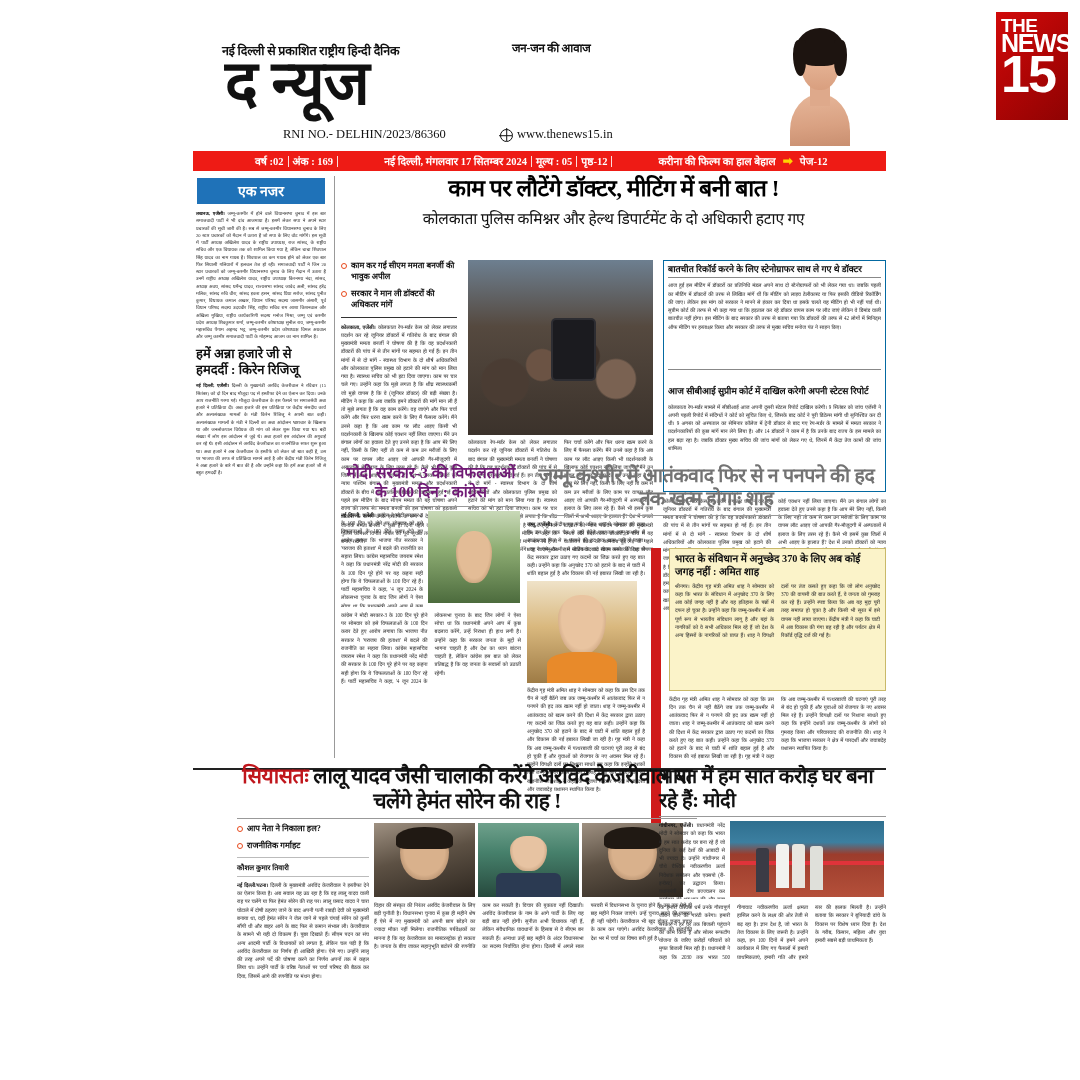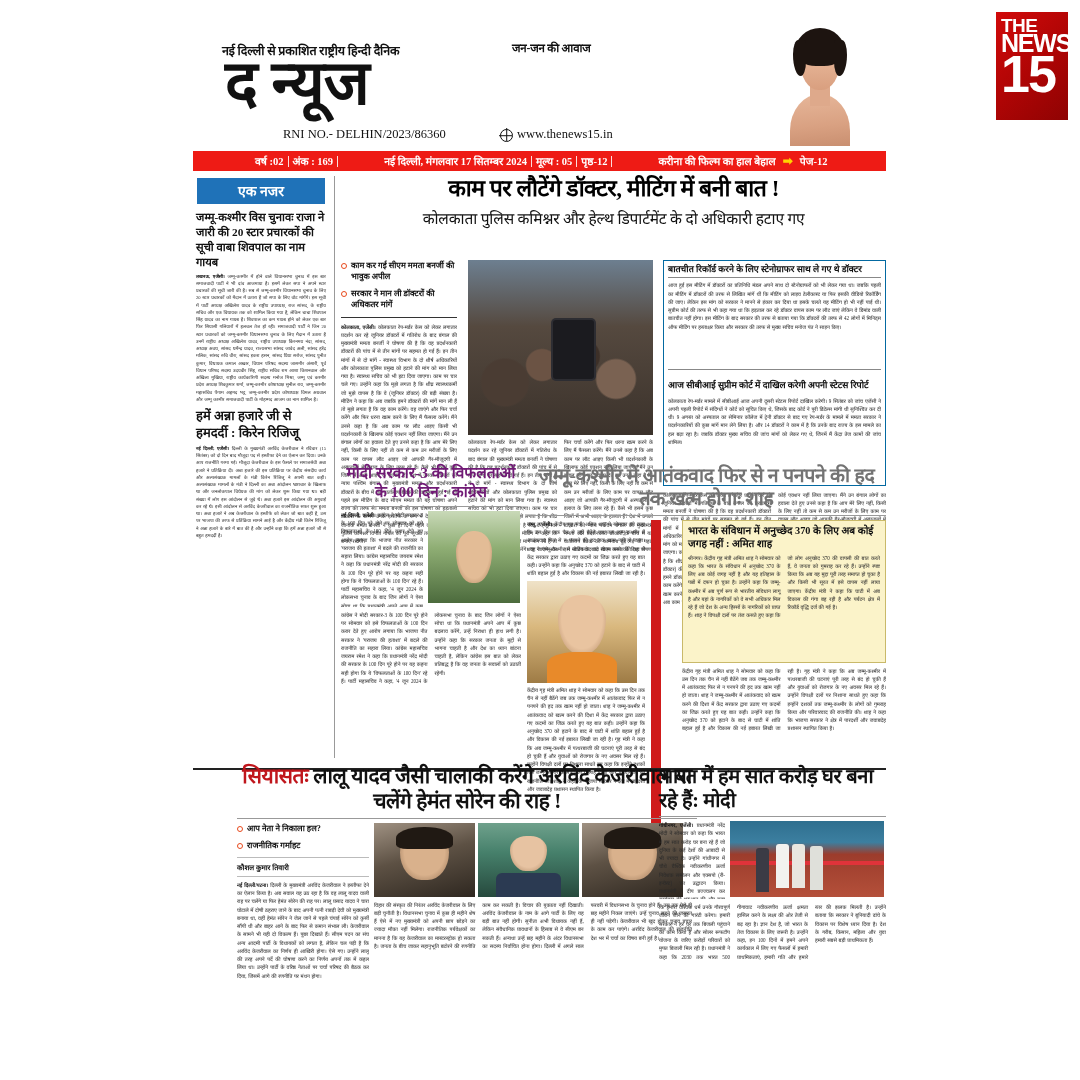--- a/index.html
+++ b/index.html
@@ -387,21 +387,20 @@
     <span class="sp-b"></span>
     <span class="seg">करीना की फिल्म का हाल बेहाल</span>
     <span class="arrow">➡</span>
     <span class="seg">पेज-12</span>
   </div>
 
   <div class="news-body">
 
     <div class="col-side">
       <div class="ek-nazar">एक नजर</div>
-      <div class="side-head">जम्मू-कश्मीर विस चुनावः राजा ने जारी की 20 स्टार प्रचारकों की सूची वाबा शिवपाल का नाम गायब</div>
       <div class="body-text tiny" style="padding:0 3px;">
         <span class="lead">लखनऊ, एजेंसी।</span>
         <span>जम्मू-कश्मीर में होने वाले विधानसभा चुनाव में इस बार समाजवादी पार्टी ने भी दांव आजमाया है। इसमें लेकर सपा ने अपने स्टार प्रचारकों की सूची जारी की है। सब से जम्मू-कश्मीर विधानसभा चुनाव के लिए 20 स्टार प्रचारकों को मैदान में उतारा है जो सपा के लिए वोट मांगेंगे। इस सूची में पार्टी अध्यक्ष अखिलेश यादव के राष्ट्रीय उपाध्यक्ष, राज सांसद, के राष्ट्रीय सचिव और एक विधायक तक को शामिल किया गया है, लेकिन चाचा शिवपाल सिंह यादव का नाम गायब है। शिवपाल का कम गायब होने को लेकर एक बार फिर सियासी गलियारों में हलचल तेज हो रही। समाजवादी पार्टी ने जिन 20 स्टार प्रचारकों को जम्मू-कश्मीर विधानसभा चुनाव के लिए मैदान में उतारा है उनमें राष्ट्रीय अध्यक्ष अखिलेश यादव, राष्ट्रीय उपाध्यक्ष किरनमय नंदा, सांसद, अध्यक्ष अवध, सांसद धर्मेन्द्र यादव, राज्यसभा सांसद जावेद अली, सांसद हरेंद्र मलिक, सांसद रुचि वीरा, सांसद इकरा हसन, सांसद प्रिया सरोज, सांसद पुनीत कुमार, विधायक कमाल अख्तर, विधान परिषद सदस्य जासमीर अंसारी, पूर्व विधान परिषद सदस्य उदयवीर सिंह, राष्ट्रीय सचिव राम आशा किशनवाल और अखिला मुखिया, राष्ट्रीय कार्यकारिणी सदस्य मनोज मिश्रा, जम्मू एवं कश्मीर प्रदेश अध्यक्ष शिवकुमार शर्मा, जम्मू-कश्मीर कोषाध्यक्ष सुनील राय, जम्मू-कश्मीर महासचिव पैगाम अहमद भट्ट, जम्मू-कश्मीर प्रदेश कोषाध्यक्ष विमल अग्रवाल और जम्मू कश्मीर समाजवादी पार्टी के मोहम्मद आजम का नाम शामिल है।</span>
       </div>
       <div class="side-head2">हमें अन्ना हजारे जी से हमदर्दी : किरेन रिजिजू</div>
       <div class="body-text tiny" style="padding:0 3px;">
         <span class="lead">नई दिल्ली, एजेंसी।</span>
         <span>दिल्ली के मुख्यमंत्री अरविंद केजरीवाल ने रविवार (15 सितंबर) को दो दिन बाद मौजूदा पद से इस्तीफा देने का ऐलान कर दिया। उनके आप राजनीति गरमा गई। मौजूदा केजरीवाल के इस फैसले पर समाजसेवी अन्ना हजारे ने प्रतिक्रिया दी। अन्ना हजारे की इस प्रतिक्रिया पर केंद्रीय संसदीय कार्य और अल्पसंख्यक मामलों के मंत्री किरेन रिजिजू ने अपनी बात कही। अल्पसंख्यक मामलों के मंत्री ने दिल्ली का अन्ना आंदोलन भ्रष्टाचार के खिलाफ था और जनलोकपाल विधेयक की मांग को लेकर शुरू किया गया था। बड़ी संख्या में लोग इस आंदोलन से जुड़े थे। अन्ना हजारे इस आंदोलन की अगुवाई कर रहे थे। इसी आंदोलन से अरविंद केजरीवाल का राजनीतिक सफर शुरू हुआ था। अन्ना हजारे ने अब केजरीवाल के इस्तीफे को लेकर जो बात कही है, उस पर भाजपा की तरफ से प्रतिक्रिया सामने आई है और केंद्रीय मंत्री किरेन रिजिजू ने अन्ना हजारे के बारे में बात की है और उन्होंने कहा कि हमें अन्ना हजारे जी से बहुत हमदर्दी है।</span>
       </div>
     </div>
@@ -433,21 +432,21 @@
     <div class="photo-caption-under">
       <div class="body-text two-col" style="height:122px;overflow:hidden;">
         <span>कोलकाता रेप-मर्डर केस को लेकर लगातार प्रदर्शन कर रहे जूनियर डॉक्टरों में गतिरोध के बाद बंगाल की मुख्यमंत्री ममता बनर्जी ने घोषणा की है कि वह प्रदर्शनकारी डॉक्टरों की पांच में से तीन मांगों पर सहमत हो गई हैं। इन तीन मांगों में से दो मांगें - स्वास्थ्य विभाग के दो शीर्ष अधिकारियों और कोलकाता पुलिस प्रमुख को हटाने की मांग को मान लिया गया है। स्वास्थ्य सचिव को भी हटा दिया जाएगा। काम पर चार चले गए। उन्होंने कहा कि मुझे लगता है कि शीघ्र स्वास्थ्यकर्मी जो मुझे वापस है कि वे (जूनियर डॉक्टर) की बड़ी संख्या है। मीटिंग ने कहा कि अब जबकि हमने डॉक्टरों की मांगें मान ली हैं तो मुझे लगता है कि वह काम करेंगे। वह जाएंगे और फिर चर्चा करेंगे और फिर धरना खत्म करने के लिए मैं फैसला करेंगे। मैंने उनसे कहा है कि अब काम पर लौट आइए किसी भी प्रदर्शनकारी के खिलाफ कोई एक्शन नहीं लिया जाएगा। मैंने उन बंगाल लोगों का हवाला देते हुए उनसे कहा है कि आप मेरे लिए नहीं, किसी के लिए नहीं तो कम से कम उन मरीजों के लिए काम पर वापस लौट आइए जो आपकी गैर-मौजूदगी में अस्पतालों में इलाज के लिए तरस रहे हैं। कैसे भी इसमें कुछ जिलों में अभी आइए के हालात हैं? देश में उनको डॉक्टरों को न्याय पश्चिम बंगाल की मुख्यमंत्री ममता और प्रदर्शनकारी डॉक्टरों के बीच में यह वार्तालाप बैठक की कामयाब हुई गई थी पहले इस मीटिंग के बाद सीएम ममता की यह घोषणा अपने राज्य की तरफ से। ममता बनर्जी की इस घोषणा को हड़ताली डॉक्टरों के सामने उनके इस्तीफे के रूप में देखा जा रहा है। जानकि ममता बनर्जी ने कुछ ही दिनों पहले कहा था कि वह पुलिस कमिश्नर विनीत गोयल को पूरी सूचना तक उनके पद पर बनाए रखेंगी।</span>
       </div>
     </div>
 
     <div class="box-col">
       <div class="news-box">
         <div class="box-head">बातचीत रिकॉर्ड करने के लिए स्टेनोग्राफर साथ ले गए थे डॉक्टर</div>
         <div class="body-text" style="height:84px;overflow:hidden;">आज हुई इस मीटिंग में डॉक्टरों का प्रतिनिधि मंडल अपने साथ दो स्टेनोग्राफरों को भी लेकर गया था। जबकि पहली का मीटिंग में डॉक्टरों की तरफ से लिखित मांगें थीं कि मीटिंग को लाइव टेलीकास्ट या फिर इसकी वीडियो रिकॉर्डिंग की जाए। लेकिन इस मांग को सरकार ने मानने से इंकार कर दिया था इसके चलते यह मीटिंग हो भी नहीं पाई थी। सुप्रीम कोर्ट की तरफ से भी कहा गया था कि हड़ताल कर रहे डॉक्टर वापस काम पर लौट जाएं लेकिन वे डिमांड वाली बातचीत नहीं होगा। इस मीटिंग के बाद सरकार की तरफ से बताया गया कि डॉक्टरों की तरफ से 42 लोगों में मिनिट्स ऑफ मीटिंग पर हस्ताक्षर किया और सरकार की तरफ से मुख्य सचिव मनोज पंत ने साइन किए।</div>
-        <div class="box-head nb" style="margin-top:4px;border-top:1px solid #888;padding-top:10px;">आज सीबीआई सुप्रीम कोर्ट में दाखिल करेगी अपनी स्टेटस रिपोर्ट</div>
+        <div class="box-head nb" style="margin-top:4px;border-top:1px solid #888;padding-top:16px;">आज सीबीआई सुप्रीम कोर्ट में दाखिल करेगी अपनी स्टेटस रिपोर्ट</div>
         <div class="body-text" style="height:84px;overflow:hidden;">कोलकाता रेप-मर्डर मामले में सीबीआई आज अपनी दूसरी स्टेटस रिपोर्ट दाखिल करेगी। 9 सितंबर को जांच एजेंसी ने अपनी पहली रिपोर्ट में संदिग्धों ने कोर्ट को सूचित किए थे, जिसके बाद कोर्ट ने पूरी डिटेल्स मांगी थी सुनिश्चित कर दी थी। 9 अगस्त को अस्पताल का सेमिनार कॉलेज में ट्रेनी डॉक्टर से बाद गए रेप-मर्डर के मामले में ममता सरकार ने प्रदर्शनकारियों की कुछ मांगें मान लेने लिया है। और 14 डॉक्टरों ने काम में है कि उनके बाद राज्य के इस मामले का हल बढ़ा रहा है। जबकि डॉक्टर मुख्य सचिव की जांच मांगों को लेकर गए थे, जिनमें मैं केंद्रा तेज कामों की जांच शामिल।</div>
       </div>
       <div class="body-text two-col" style="margin-top:5px;height:122px;overflow:hidden;">
         <span>कोलकाता रेप-मर्डर केस को लेकर लगातार प्रदर्शन कर रहे जूनियर डॉक्टरों में गतिरोध के बाद बंगाल की मुख्यमंत्री ममता बनर्जी ने घोषणा की है कि वह प्रदर्शनकारी डॉक्टरों की पांच में से तीन मांगों पर सहमत हो गई हैं। इन तीन मांगों में से दो मांगें - स्वास्थ्य विभाग के दो शीर्ष अधिकारियों और कोलकाता पुलिस प्रमुख को हटाने की मांग को मान लिया गया है। स्वास्थ्य सचिव को भी हटा दिया जाएगा। काम पर चार चले गए। उन्होंने कहा कि मुझे लगता है कि शीघ्र स्वास्थ्यकर्मी जो मुझे वापस है कि वे (जूनियर डॉक्टर) की बड़ी संख्या है। मीटिंग ने कहा कि अब जबकि हमने डॉक्टरों की मांगें मान ली हैं तो मुझे लगता है कि वह काम करेंगे। वह जाएंगे और फिर चर्चा करेंगे और फिर धरना खत्म करने के लिए मैं फैसला करेंगे। मैंने उनसे कहा है कि अब काम पर लौट आइए किसी भी प्रदर्शनकारी के खिलाफ कोई एक्शन नहीं लिया जाएगा। मैंने उन बंगाल लोगों का हवाला देते हुए उनसे कहा है कि आप मेरे लिए नहीं, किसी के लिए नहीं तो कम से कम उन मरीजों के लिए काम पर वापस लौट आइए जो आपकी गैर-मौजूदगी में अस्पतालों में इलाज के लिए तरस रहे हैं। कैसे भी इसमें कुछ जिलों में अभी आइए के हालात हैं? देश में उनको डॉक्टरों को न्याय पश्चिम बंगाल की मुख्यमंत्री ममता और प्रदर्शनकारी डॉक्टरों के बीच में यह वार्तालाप बैठक की कामयाब हुई गई थी पहले इस मीटिंग के बाद सीएम ममता की यह घोषणा अपने राज्य की तरफ से। ममता बनर्जी की इस घोषणा को हड़ताली डॉक्टरों के सामने उनके इस्तीफे के रूप में देखा जा रहा है। जानकि ममता बनर्जी ने कुछ ही दिनों पहले कहा था कि वह पुलिस कमिश्नर विनीत गोयल को पूरी सूचना तक उनके पद पर बनाए रखेंगी।</span>
       </div>
     </div>
 
     <div class="band-mid">
 
       <div class="mid-left">
@@ -473,21 +472,21 @@
             <div class="body-text" style="height:58px;overflow:hidden;">
               <span class="lead">जम्मू, एजेंसी।</span>
               <span>केंद्रीय गृह मंत्री अमित शाह ने सोमवार को कहा कि उस दिन तक चैन से नहीं बैठेंगे जब तक जम्मू-कश्मीर में आतंकवाद फिर से न पनपने की हद तक खत्म नहीं हो जाता। शाह ने जम्मू-कश्मीर में आतंकवाद को खत्म करने की दिशा में केंद्र सरकार द्वारा उठाए गए कदमों का जिक्र करते हुए यह बात कही। उन्होंने कहा कि अनुच्छेद 370 को हटाने के बाद से घाटी में शांति बहाल हुई है और विकास की नई इबारत लिखी जा रही है। गृह मंत्री ने कहा कि अब जम्मू-कश्मीर में पत्थरबाजी की घटनाएं पूरी तरह से बंद हो चुकी हैं और युवाओं को रोजगार के नए अवसर मिल रहे हैं। उन्होंने विपक्षी दलों पर निशाना साधते हुए कहा कि इन्होंने दशकों तक जम्मू-कश्मीर के लोगों को गुमराह किया और परिवारवाद की राजनीति की। शाह ने कहा कि भाजपा सरकार ने क्षेत्र में पारदर्शी और जवाबदेह प्रशासन स्थापित किया है।</span>
             </div>
             <div class="photo-shah" style="margin-top:3px;">
               <div class="ph ph-saffron"></div>
             </div>
             <div class="body-text" style="margin-top:3px;height:120px;overflow:hidden;">केंद्रीय गृह मंत्री अमित शाह ने सोमवार को कहा कि उस दिन तक चैन से नहीं बैठेंगे जब तक जम्मू-कश्मीर में आतंकवाद फिर से न पनपने की हद तक खत्म नहीं हो जाता। शाह ने जम्मू-कश्मीर में आतंकवाद को खत्म करने की दिशा में केंद्र सरकार द्वारा उठाए गए कदमों का जिक्र करते हुए यह बात कही। उन्होंने कहा कि अनुच्छेद 370 को हटाने के बाद से घाटी में शांति बहाल हुई है और विकास की नई इबारत लिखी जा रही है। गृह मंत्री ने कहा कि अब जम्मू-कश्मीर में पत्थरबाजी की घटनाएं पूरी तरह से बंद हो चुकी हैं और युवाओं को रोजगार के नए अवसर मिल रहे हैं। उन्होंने विपक्षी दलों पर निशाना साधते हुए कहा कि इन्होंने दशकों तक जम्मू-कश्मीर के लोगों को गुमराह किया और परिवारवाद की राजनीति की। शाह ने कहा कि भाजपा सरकार ने क्षेत्र में पारदर्शी और जवाबदेह प्रशासन स्थापित किया है।</div>
           </div>
 
-          <div style="width:235px;display:flex;gap:21px;">
+          <div style="width:235px;display:flex;gap:8px;margin-top:28px;">
             <div class="red-strip"></div>
             <div style="flex:1;">
               <div class="yellow-box">
                 <div class="yellow-head">भारत के संविधान में अनुच्छेद 370 के लिए अब कोई जगह नहीं : अमित शाह</div>
                 <div class="body-text two-col" style="height:104px;overflow:hidden;">श्रीनगर। केंद्रीय गृह मंत्री अमित शाह ने सोमवार को कहा कि भारत के संविधान में अनुच्छेद 370 के लिए अब कोई जगह नहीं है और यह इतिहास के पन्नों में दफन हो चुका है। उन्होंने कहा कि जम्मू-कश्मीर में अब पूर्ण रूप से भारतीय संविधान लागू है और यहां के नागरिकों को वे सभी अधिकार मिल रहे हैं जो देश के अन्य हिस्सों के नागरिकों को प्राप्त हैं। शाह ने विपक्षी दलों पर तंज कसते हुए कहा कि जो लोग अनुच्छेद 370 की वापसी की बात करते हैं, वे जनता को गुमराह कर रहे हैं। उन्होंने स्पष्ट किया कि अब यह मुद्दा पूरी तरह समाप्त हो चुका है और किसी भी सूरत में इसे वापस नहीं लाया जाएगा। केंद्रीय मंत्री ने कहा कि घाटी में अब विकास की गंगा बह रही है और पर्यटन क्षेत्र में रिकॉर्ड वृद्धि दर्ज की गई है।</div>
               </div>
               <div class="body-text two-col" style="margin-top:4px;height:160px;overflow:hidden;">केंद्रीय गृह मंत्री अमित शाह ने सोमवार को कहा कि उस दिन तक चैन से नहीं बैठेंगे जब तक जम्मू-कश्मीर में आतंकवाद फिर से न पनपने की हद तक खत्म नहीं हो जाता। शाह ने जम्मू-कश्मीर में आतंकवाद को खत्म करने की दिशा में केंद्र सरकार द्वारा उठाए गए कदमों का जिक्र करते हुए यह बात कही। उन्होंने कहा कि अनुच्छेद 370 को हटाने के बाद से घाटी में शांति बहाल हुई है और विकास की नई इबारत लिखी जा रही है। गृह मंत्री ने कहा कि अब जम्मू-कश्मीर में पत्थरबाजी की घटनाएं पूरी तरह से बंद हो चुकी हैं और युवाओं को रोजगार के नए अवसर मिल रहे हैं। उन्होंने विपक्षी दलों पर निशाना साधते हुए कहा कि इन्होंने दशकों तक जम्मू-कश्मीर के लोगों को गुमराह किया और परिवारवाद की राजनीति की। शाह ने कहा कि भाजपा सरकार ने क्षेत्र में पारदर्शी और जवाबदेह प्रशासन स्थापित किया है।</div>
             </div>
           </div>
         </div>

